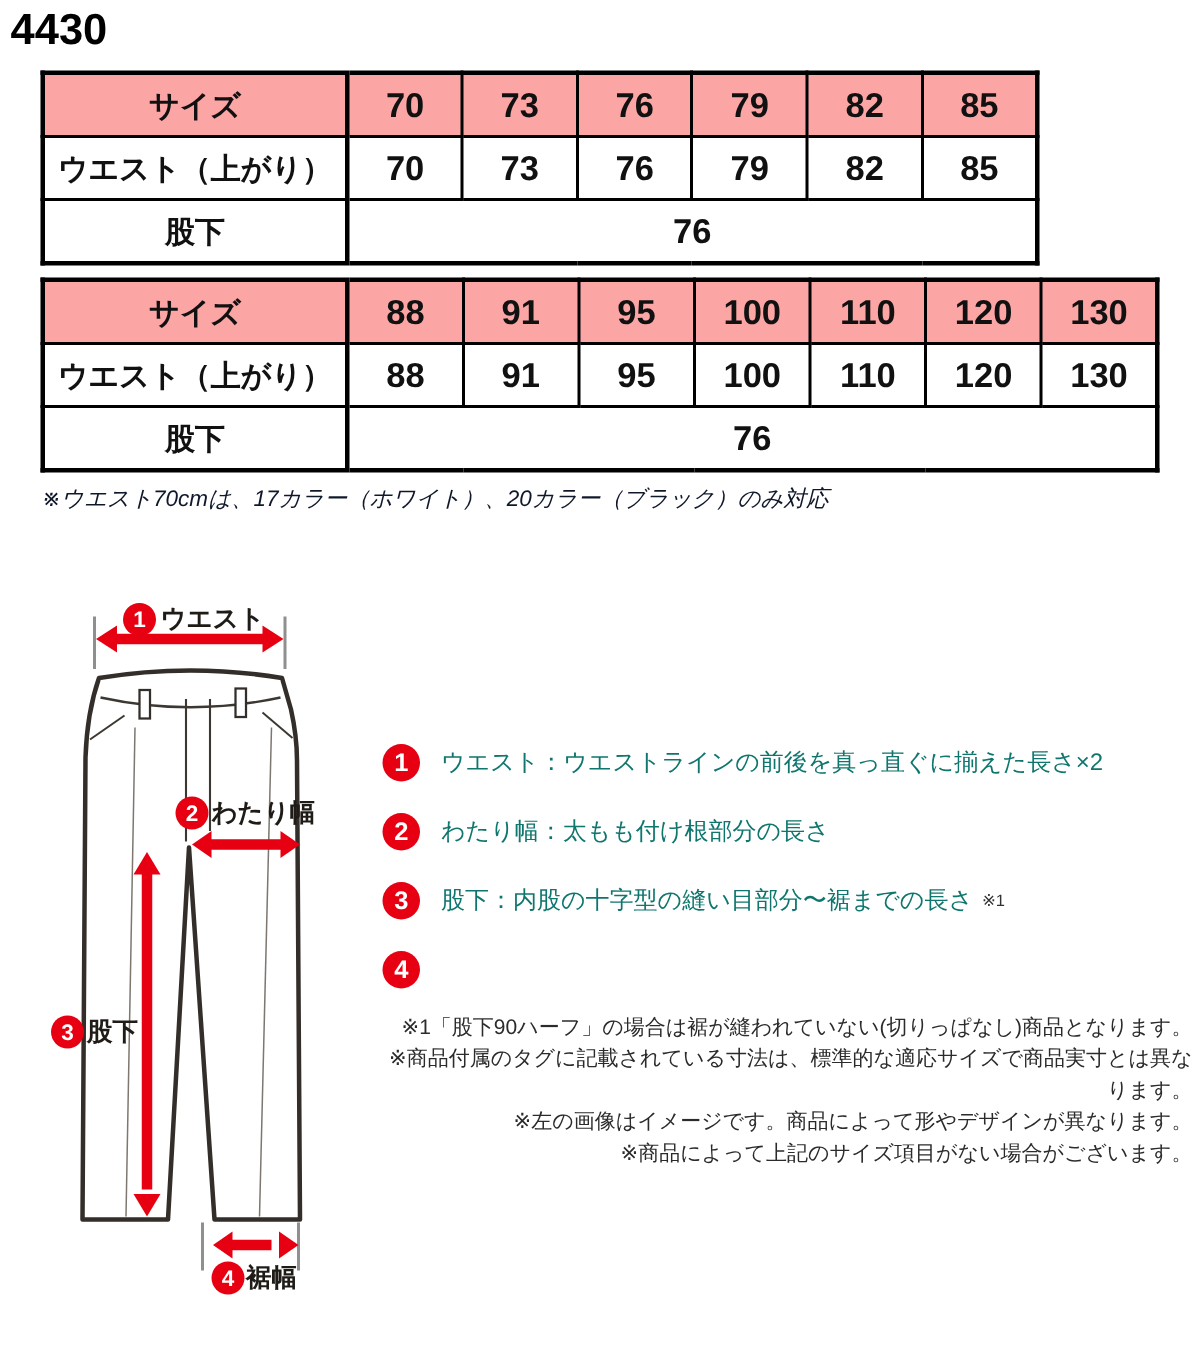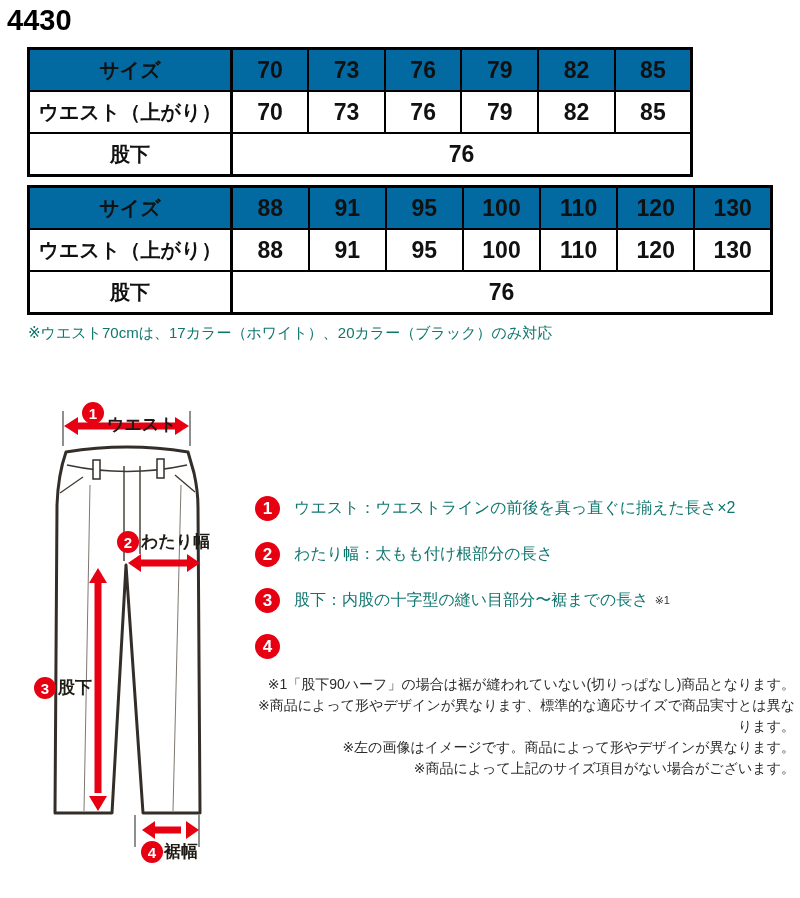--- a/index.html
+++ b/index.html
@@ -12,37 +12,37 @@
     font-size:29px;font-weight:bold;color:#000;letter-spacing:0;}
 
   
   table.size-table{position:absolute;border-collapse:collapse;table-layout:fixed;
     border:3px solid #000;background:#fff;}
   #t1{left:27px;top:47px;width:666px;}
   #t2{left:27px;top:185px;width:746px;}
   .size-table th,.size-table td{border:2px solid #000;height:40px;padding:0;
     text-align:center;vertical-align:middle;font-weight:bold;color:#111;}
   .size-table .labelcol{width:200px;font-size:20px;border-right:3px solid #000;}
-  .size-table .blue{background:#0369a1;}
+  .size-table .blue{background:#fca5a5;}
   .size-table .numcell{font-size:23px;}
   .size-table .headrow th{border-bottom:2px solid #000;}
 
   
   .color-notes{position:absolute;left:28px;top:322px;font-size:15px;
-    line-height:22px;color:#0f766e;}
+    line-height:22px;color:#0f172a;font-style:italic;}
 
   
   .diagram{position:absolute;left:40px;top:395px;width:220px;height:485px;}
   .diagram svg{position:absolute;left:0;top:0;overflow:visible;}
   .d-circle{position:absolute;width:22px;height:22px;border-radius:50%;
     background:#e60012;color:#fff;font-size:15px;font-weight:bold;
     display:flex;align-items:center;justify-content:center;line-height:1;}
   .d-label{position:absolute;font-size:17px;font-weight:bold;color:#1f1b17;
     white-space:nowrap;line-height:20px;}
-  #dc1{left:42px;top:7px;}   #dl1{left:67px;top:20px;}
+  #dc1{left:42px;top:7px;}   #dl1{left:67px;top:8px;}
   #dc2{left:77px;top:136px;} #dl2{left:101px;top:137px;}
   #dc3{left:-6px;top:282px;} #dl3{left:18px;top:283px;}
   #dc4{left:101px;top:446px;}#dl4{left:124px;top:447px;}
 
   
   .legend{position:absolute;left:255px;top:496px;}
   .legend-item{display:flex;align-items:center;height:25px;margin-bottom:21px;}
   .l-circle{flex:0 0 25px;width:25px;height:25px;border-radius:50%;
     background:#e60012;color:#fff;font-size:17px;font-weight:bold;
     display:flex;align-items:center;justify-content:center;line-height:1;}
@@ -183,18 +183,18 @@
         <span class="l-text">股下：内股の十字型の縫い目部分〜裾までの長さ</span>
         <span class="l-sup">※1</span>
       </div>
       <div class="legend-item">
         <span class="l-circle">4</span>
       </div>
     </div>
 
   <div class="notes">
       <div class="note-line">※1「股下90ハーフ」の場合は裾が縫われていない(切りっぱなし)商品となります。</div>
-      <div class="note-line">※商品によって形やデザインが異なります、標準的な適応サイズで商品実寸とは異なります。</div>
+      <div class="note-line">※商品付属のタグに記載されている寸法は、標準的な適応サイズで商品実寸とは異なります。</div>
       <div class="note-line">※左の画像はイメージです。商品によって形やデザインが異なります。</div>
       <div class="note-line">※商品によって上記のサイズ項目がない場合がございます。</div>
     </div>
 
 </div>
 
 </body></html>

